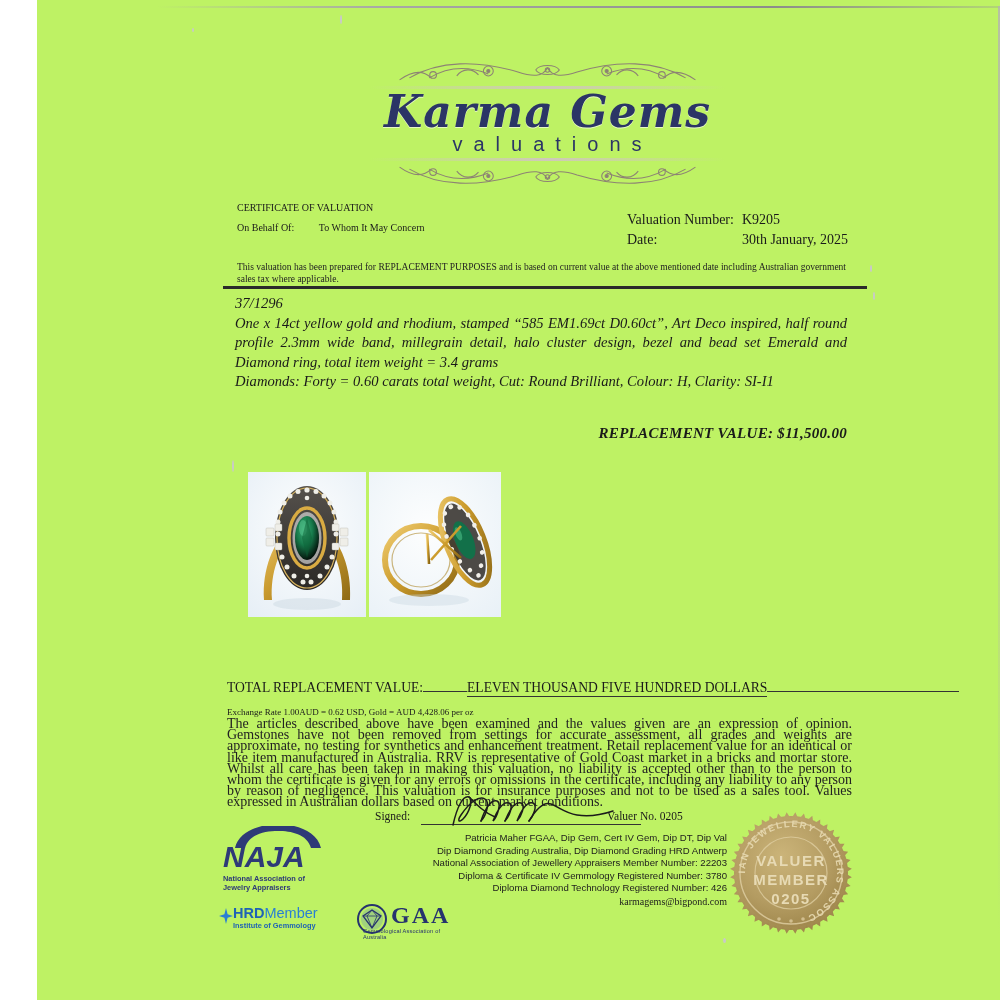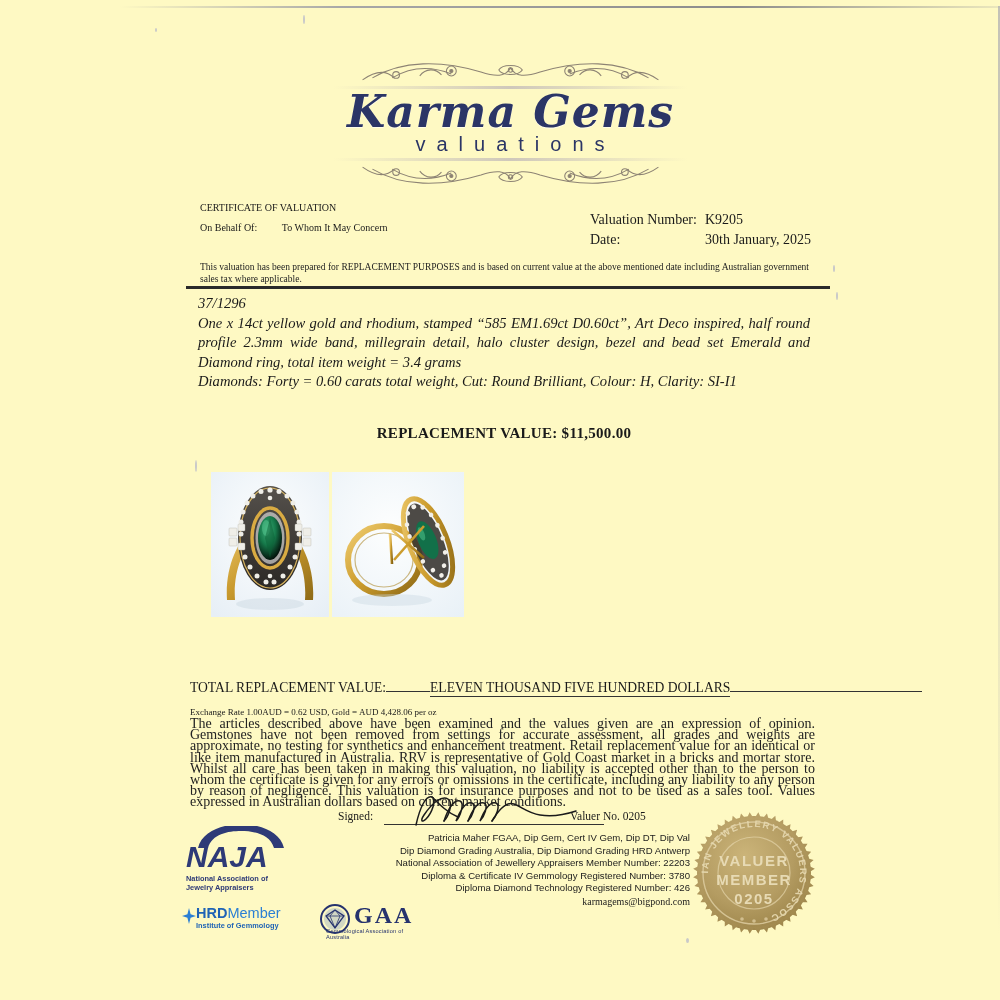--- a/index.html
+++ b/index.html
@@ -3,21 +3,21 @@
 <meta charset="utf-8">
 <style>
   html,body{margin:0;padding:0;}
   body{
     width:1000px;height:1000px;overflow:hidden;
     background:#ffffff;
     font-family:"Liberation Serif", serif;
     color:#1a1a1a;
     position:relative;
   }
-  .page{position:absolute;inset:0;background:#fef9c3;}
+  .page{position:absolute;inset:0;background:#bef264;margin-left:37px;}
   .scan-edge-top{position:absolute;left:120px;top:6px;width:880px;height:2px;
     background:linear-gradient(90deg,rgba(190,190,190,0) 0%,#a8a8a8 25%,#8c8c8c 70%,rgba(160,160,160,.2) 100%);}
   .scan-edge-right{position:absolute;right:0;top:6px;width:2px;height:930px;
     background:linear-gradient(180deg,rgba(180,180,180,.8),rgba(200,200,200,0));}
   .speck{position:absolute;background:#c9c9c9;border-radius:50%;}
 
   
   .logo{position:absolute;left:333px;top:58px;width:355px;height:112px;text-align:center;}
   .flourish{height:26px;width:100%;display:block;}
   .logo-script{
@@ -44,21 +44,21 @@
   .meta .mrow{display:flex;}
   .meta .mlab{width:115px;}
 
   
   .intro{position:absolute;left:200px;top:261px;width:615px;font-size:9.5px;line-height:12px;color:#222;}
   .intro-rule{position:absolute;left:186px;top:286px;width:644px;height:2.5px;background:#2a2a2a;}
 
   
   .desc{position:absolute;left:198px;top:294px;width:612px;font-style:italic;font-size:14.6px;line-height:19.6px;text-align:justify;}
   .desc .ln{display:block;}
-  .repl{position:absolute;left:198px;top:425px;width:612px;text-align:center;font-weight:bold;font-size:15px;letter-spacing:.3px;}
+  .repl{position:absolute;left:198px;top:425px;width:612px;text-align:right;font-style:italic;font-weight:bold;font-size:15px;letter-spacing:.3px;}
 
   
   .photos{position:absolute;left:211px;top:472px;width:253px;height:145px;}
   .photo{position:absolute;top:0;height:145px;overflow:hidden;}
   .photo.left{left:0;width:118px;background:#f2f7fb;}
   .photo.right{left:121px;width:132px;background:#f4f9fc;}
 
   
   .total{position:absolute;left:190px;top:680px;font-size:13.6px;white-space:nowrap;}
   .total .u{display:inline-block;border-bottom:1px solid #333;}

